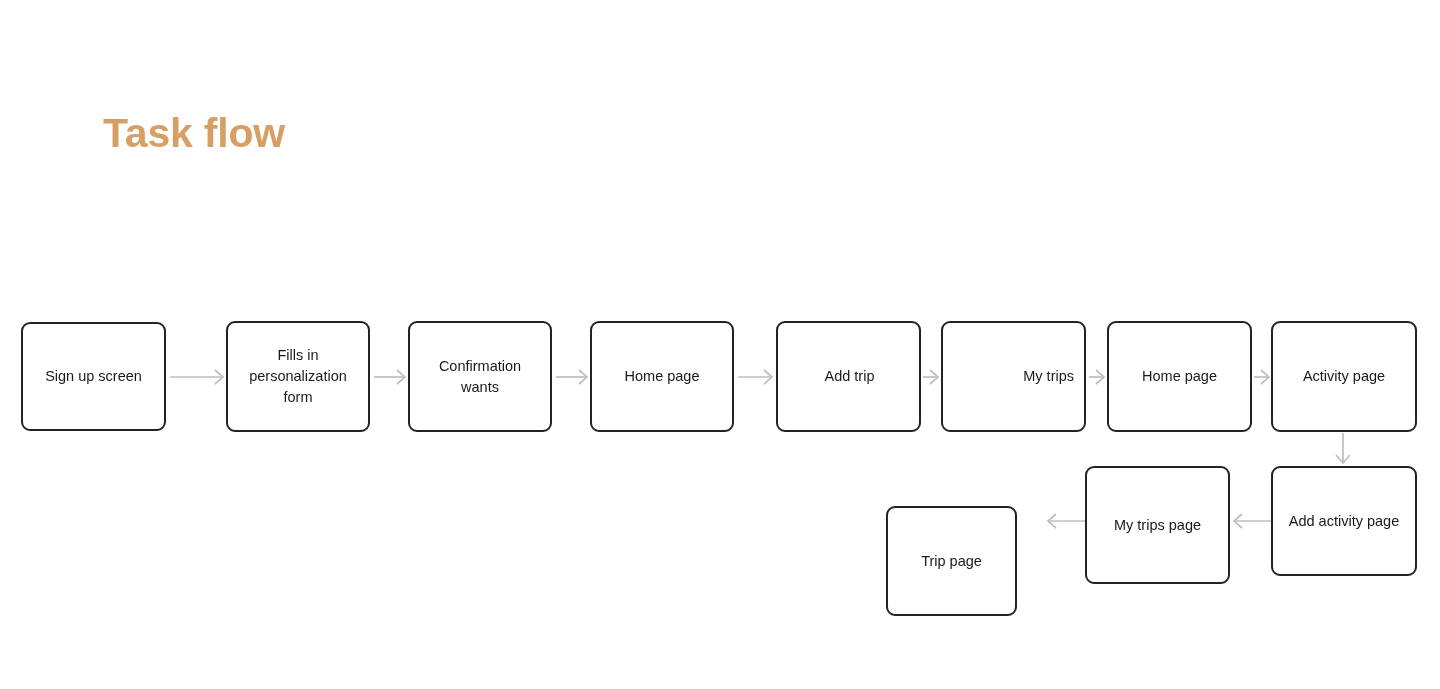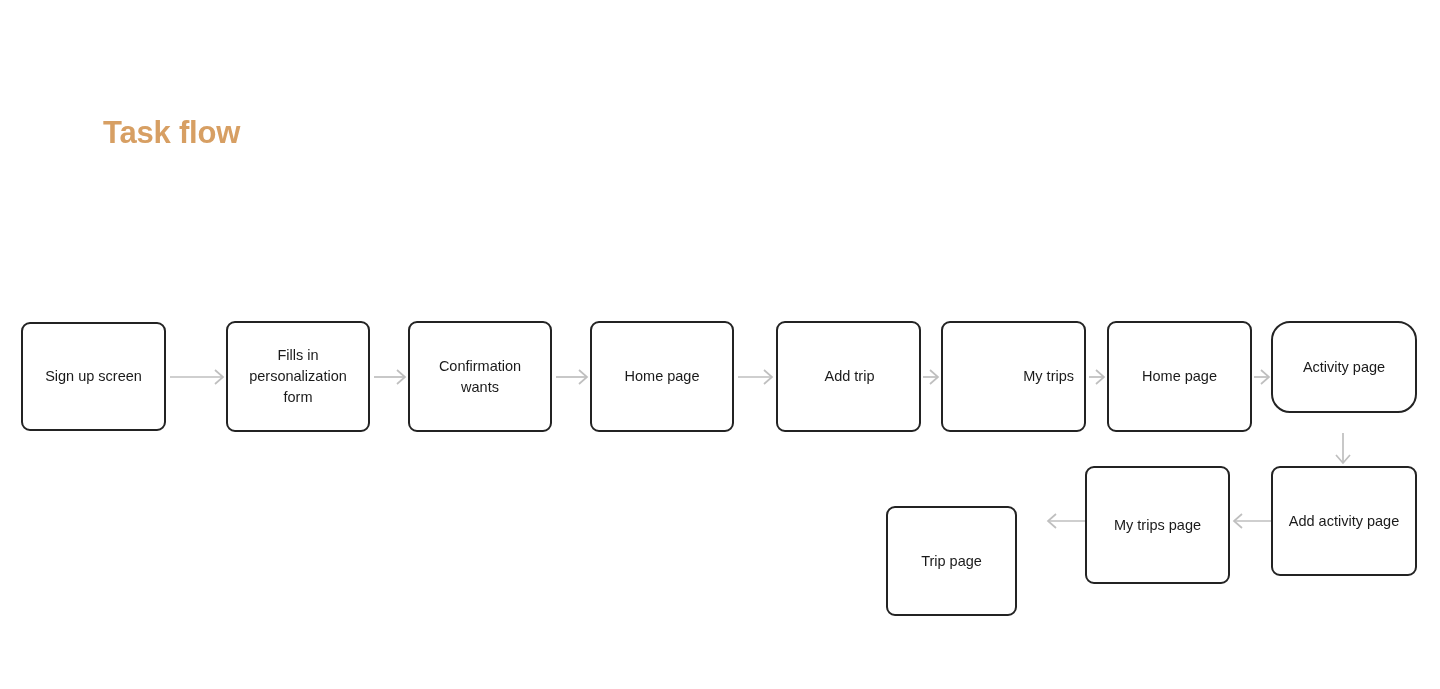--- a/index.html
+++ b/index.html
@@ -18,21 +18,21 @@
   #canvas {
     position: relative;
     width: 1440px;
     height: 689px;
   }
 
   .page-title {
     position: absolute;
     left: 103px;
     top: 111px;
-    font-size: 31px;
+    font-size: 41px;
     font-weight: bold;
     letter-spacing: -0.2px;
     color: #d79f63;
     line-height: 44px;
     white-space: nowrap;
   }
 
   .flow-caption {
     position: absolute;
     left: 21px;
@@ -100,21 +100,21 @@
   </div>
 
   <div class="node" style="left:941px; top:321px; width:145px; height:111px;justify-content:flex-end;">
     <span class="node-label">My trips</span>
   </div>
 
   <div class="node" style="left:1107px; top:321px; width:145px; height:111px;">
     <span class="node-label">Home page</span>
   </div>
 
-  <div class="node" style="left:1271px; top:321px; width:146px; height:92px;border-radius:19px;">
+  <div class="node" style="left:1271px; top:321px; width:146px; height:111px;">
     <span class="node-label">Activity page</span>
   </div>
 
   <div class="node" style="left:886px; top:466px; width:131px; height:110px;margin-top:40px;">
     <span class="node-label">Trip page</span>
   </div>
 
   <div class="node" style="left:1085px; top:466px; width:145px; height:118px;">
     <span class="node-label">My trips page</span>
   </div>

